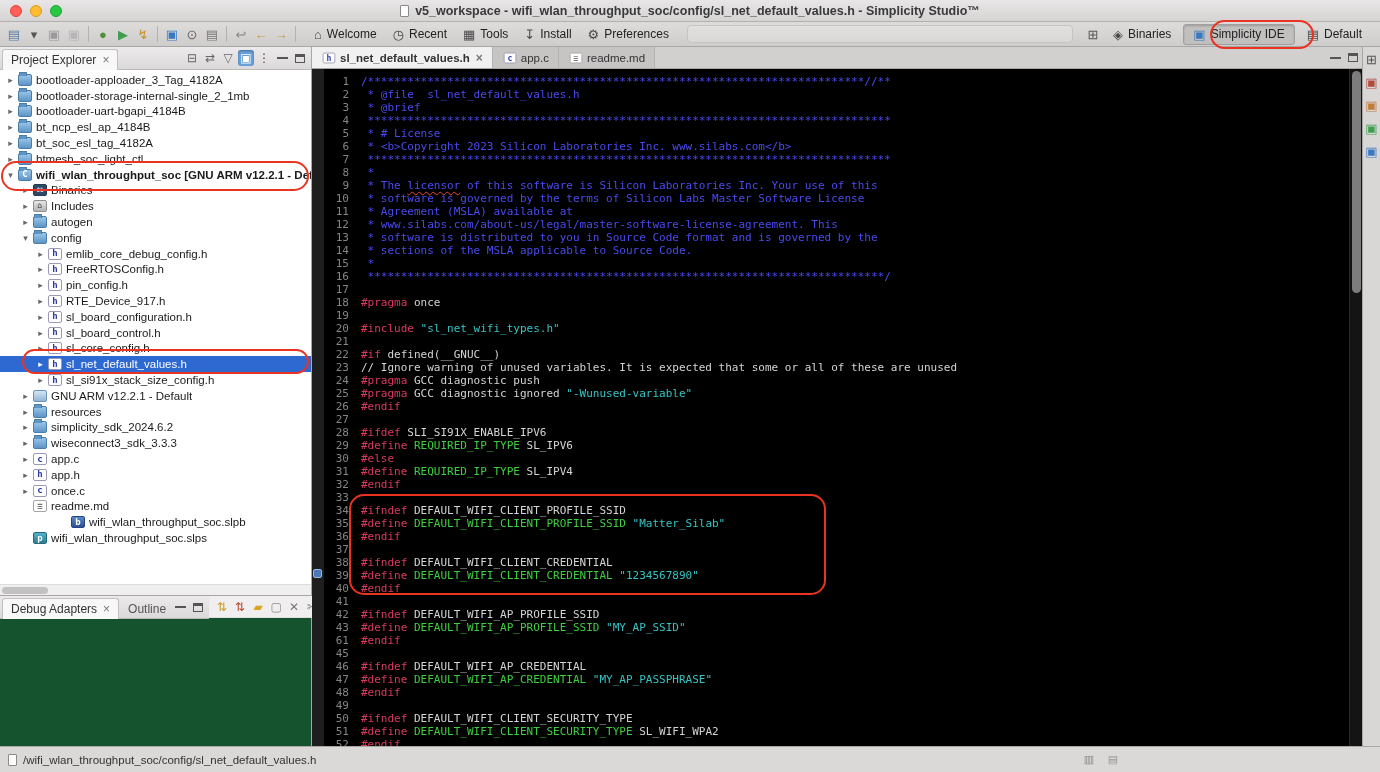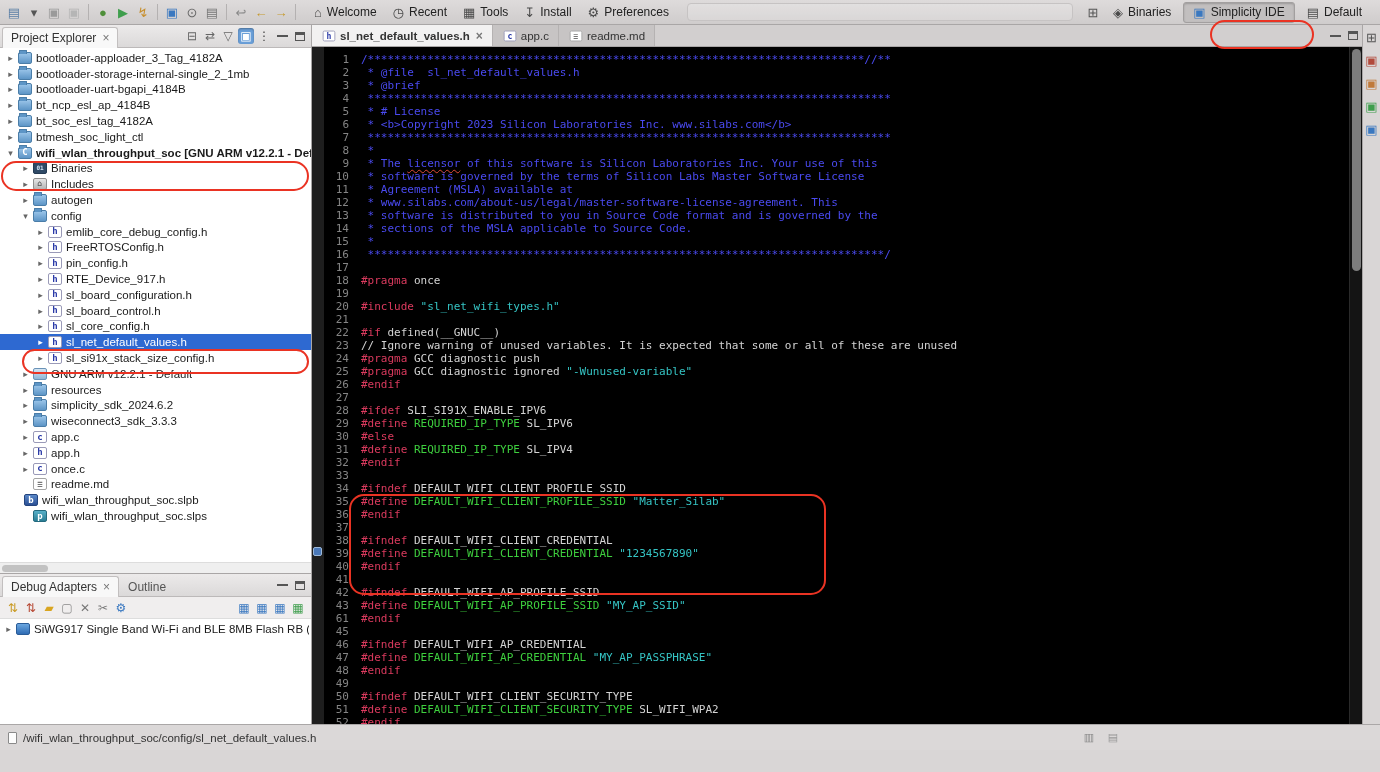--- a/index.html
+++ b/index.html
@@ -80,21 +80,21 @@
   .ic-slcp{background:linear-gradient(#6aa6e0,#2f6cb4);border:1px solid #2a5c98}
   .ic-slcp::after{content:"s";color:#fff}
   .ic-slpb{background:linear-gradient(#5a88c8,#2a4f94);border:1px solid #24447e}
   .ic-slpb::after{content:"b";color:#fff}
   .ic-slps{background:linear-gradient(#58b0c8,#2a7d94);border:1px solid #236a7e}
   .ic-slps::after{content:"p";color:#fff}
   .ic-adapter{background:linear-gradient(#6aa6e0,#2f6cb4);border:1px solid #2a5c98}
   .ticon.sm{transform:scale(.9)}
 
   
-  .debug{flex:1;display:flex;flex-direction:column;background:#14532d}
+  .debug{flex:1;display:flex;flex-direction:row;background:#14532d}
   .dbgtools{height:22px;background:#f0eeee;border-bottom:1px solid #ddd;display:flex;align-items:center;padding:0 4px;flex:none}
   .dbgtools .tbi{width:16px;height:16px;font-size:12px}
   .dbgright{margin-left:auto;display:flex;align-items:center}
   .dbgbody{flex:1;background:#fff;padding:4px 2px}
   .adrow{display:flex;align-items:center;font-size:11.5px;color:#1a1a1a;white-space:nowrap;overflow:hidden}
 
   
   .editor{flex:1;display:flex;flex-direction:column;min-width:0;background:#000}
   .etabbar{height:22px;background:#d2cfcf;border-bottom:1px solid #a9a6a6;display:flex;align-items:stretch;flex:none}
   .etab{display:flex;align-items:center;padding:0 9px;font-size:11.5px;color:#333;border-right:1px solid #b5b2b2;background:#c7c4c4;white-space:nowrap}
@@ -130,20 +130,31 @@
   #a1{left:1210px;top:20px;width:104px;height:29px;border-radius:15px}
   #a2{left:1px;top:161px;width:308px;height:30px;border-radius:15px}
   #a3{left:22px;top:349px;width:287px;height:25px;border-radius:13px}
   #a4{left:349px;top:494px;width:477px;height:101px;border-radius:15px}
 </style>
 </head>
 <body>
 
 <div id="app">
 
+  <div class="titlebar">
+    <div class="lights">
+      <span class="light red"></span>
+      <span class="light yellow"></span>
+      <span class="light green"></span>
+    </div>
+    <div class="wtitle">
+      <span class="docic"></span>
+      <span>v5_workspace - wifi_wlan_throughput_soc/config/sl_net_default_values.h - Simplicity Studio™</span>
+    </div>
+  </div>
 
   <div class="toolbar">
     <div class="ticons">
         <span class="tbi" style="color: rgb(91, 127, 166);">▤</span>
         <span class="tbi" style="color: rgb(85, 85, 85);">▾</span>
         <span class="tbi" style="color: rgb(154, 154, 154);">▣</span>
         <span class="tbi" style="color: rgb(181, 181, 181);">▣</span>
         <span class="tsep"></span>
         <span class="tbi" style="color: rgb(79, 143, 58);">●</span>
         <span class="tbi" style="color: rgb(63, 158, 77);">▶</span>
@@ -354,21 +365,21 @@
             <div class="trow" style="padding-left: 19px;">
               <span class="chev">▸</span>
               <span class="ticon ic-c"></span>
               <span class="tlabel">once.c</span>
             </div>
             <div class="trow" style="padding-left: 19px;">
               <span class="chev"></span>
               <span class="ticon ic-md"></span>
               <span class="tlabel">readme.md</span>
             </div>
-            <div class="trow" style="padding-left: 10px;">
+            <div class="trow" style="padding-left: 36px; margin-left: 21px;">
               <span class="chev"></span>
               <span class="ticon ic-slpb"></span>
               <span class="tlabel">wifi_wlan_throughput_soc.slpb</span>
             </div>
             <div class="trow" style="padding-left: 19px;">
               <span class="chev"></span>
               <span class="ticon ic-slps"></span>
               <span class="tlabel">wifi_wlan_throughput_soc.slps</span>
             </div>
           </div>

